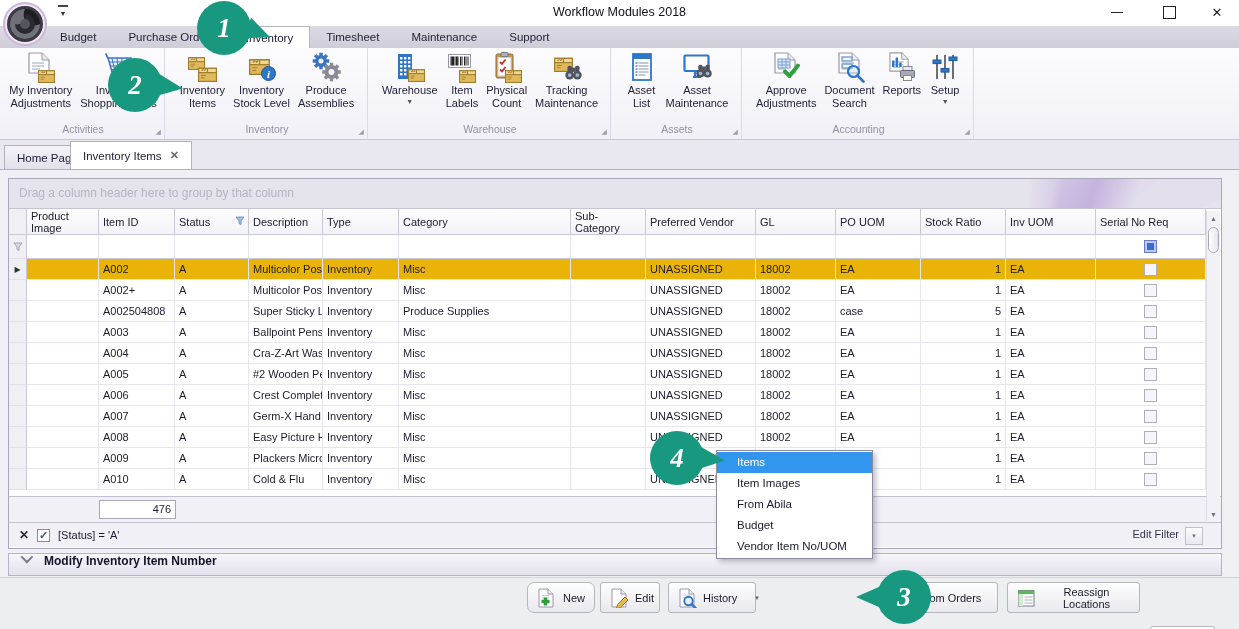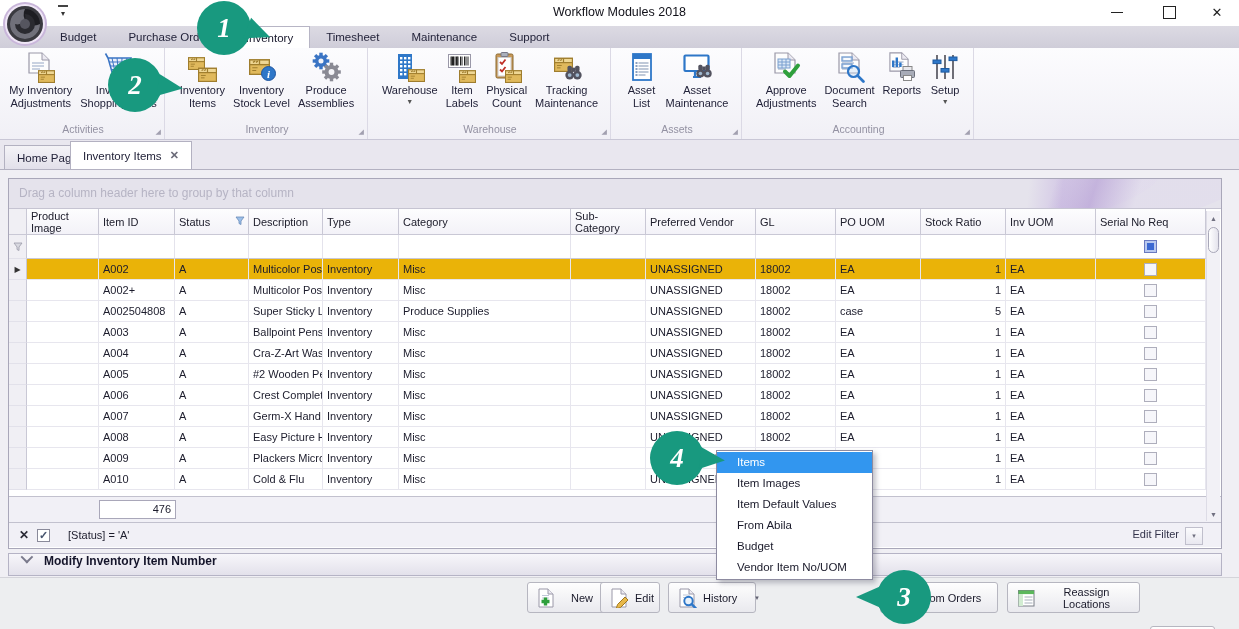--- a/index.html
+++ b/index.html
@@ -64,21 +64,21 @@
   .cb{width:13px;height:13px;border:1px solid #aeaebc;background:#f6f6fa;box-sizing:border-box;}
   .cb.blue{border:1px solid #6a7ac0;background:#b9c9ef;position:relative;}
   .cb.blue::after{content:"";position:absolute;left:2px;top:2px;right:2px;bottom:2px;background:#3c69d2;}
   .cb.checkmark{background:#fff;border:1px solid #8a8a9a;color:#47556e;font-size:11px;line-height:11px;text-align:center;font-weight:bold;}
   .gfooterstrip{position:absolute;left:0;top:317px;width:1212px;height:26px;background:#f1f0f6;border-top:1px solid #c2c1ce;box-sizing:border-box;}
   .countbox{position:absolute;left:90px;top:3px;width:77px;height:19px;background:#fff;border:1px solid #a9a7b9;box-sizing:border-box;
             font-size:11px;color:#1c1c2c;text-align:right;line-height:17px;padding-right:4px;}
   .filterbar{position:absolute;left:0;top:343px;width:1212px;height:25px;background:#f1f0f6;border-top:1px solid #c2c1ce;box-sizing:border-box;
              display:flex;align-items:center;font-size:11px;color:#1c1c2c;}
   .filterbar .fx{font-weight:bold;font-size:12px;color:#2a2a36;margin:0 8px 0 10px;}
-  .filterbar .ftext{margin-left:18px;}
+  .filterbar .ftext{margin-left:8px;}
   .editfilter{position:absolute;right:42px;top:5px;font-size:11px;color:#33334a;}
   .efdrop{position:absolute;right:18px;top:4px;width:16px;height:16px;border:1px solid #c0bfcc;background:linear-gradient(#fbfbfd,#e9e8f0);
           font-size:7px;color:#707080;display:flex;align-items:center;justify-content:center;}
   .vscroll{position:absolute;right:1px;top:32px;width:14px;height:310px;background:#f2f1f6;border-left:1px solid #dddce6;box-sizing:border-box;}
   .vscroll .arr{height:14px;display:flex;align-items:center;justify-content:center;font-size:7px;color:#707080;}
   .vscroll .thumb{margin:2px 1px;height:24px;background:linear-gradient(90deg,#ffffff,#e4e3ec);border:1px solid #a8a7b8;border-radius:6px;}
   .vscroll .arrb{position:absolute;bottom:0;left:0;right:0;}
   
   .modifybar{position:absolute;left:8px;top:553px;width:1214px;height:23px;background:linear-gradient(#f7f6fa,#e3e1eb);
              border:1px solid #b5b3c5;box-sizing:border-box;display:flex;}
@@ -752,21 +752,21 @@
       <div class="arr arrb">▼</div>
     </div>
   </div>
 
   <div class="modifybar">
     <span class="chev"></span>
     <span class="mtitle">Modify Inventory Item Number</span>
   </div>
 
   <div class="footerbar" id="footer-bar">
-      <div class="fbtn" style="left: 527px; width: 84px;">
+      <div class="fbtn" style="left: 527px; width: 68px; border-radius: 7px;">
         <span class="fic"><svg viewBox="0 0 20 20" width="20" height="20">
             <path d="M3 1 h9 l5 5 v13 h-14 z" fill="#fff" stroke="#9a98a8"></path>
             <path d="M12 1 v5 h5" fill="#eceaf2" stroke="#9a98a8"></path>
             <path d="M6 7.5 h7 M6 10 h7" stroke="#c0c8d8"></path>
             <path d="M9.5 9.5 v8 M5.5 13.5 h8" stroke="#2fa03c" stroke-width="3.4"></path>
           </svg></span>
         <span style="flex:1;text-align:center">New</span>
       </div>
       <div class="fbtn" style="left: 600px; width: 60px;">
         <span class="fic"><svg viewBox="0 0 20 20" width="20" height="20">
@@ -817,21 +817,20 @@
             <path d="M6.5 14.5 h7 M6.5 16.5 h7" stroke="#c0c4cc"></path>
             <circle cx="5.5" cy="8.8" r="0.9" fill="#4a9a4a"></circle>
           </svg></span>
         <span style="flex:1;text-align:center">Print</span>
       </div>
     </div>
 
   <div class="menu" id="context-menu">
       <div class="mitem sel">Items</div>
       <div class="mitem">Item Images</div>
-      <div class="mitem">Item Default Values</div>
       <div class="mitem">From Abila</div>
       <div class="mitem">Budget</div>
       <div class="mitem">Vendor Item No/UOM</div>
     </div>
 
   <div id="callouts">
       <div class="callout" style="left: 197px; top: 1px;">
         <span class="tail tail-r" style="transform: rotate(22deg);"></span>
         <span>1</span>
       </div>

